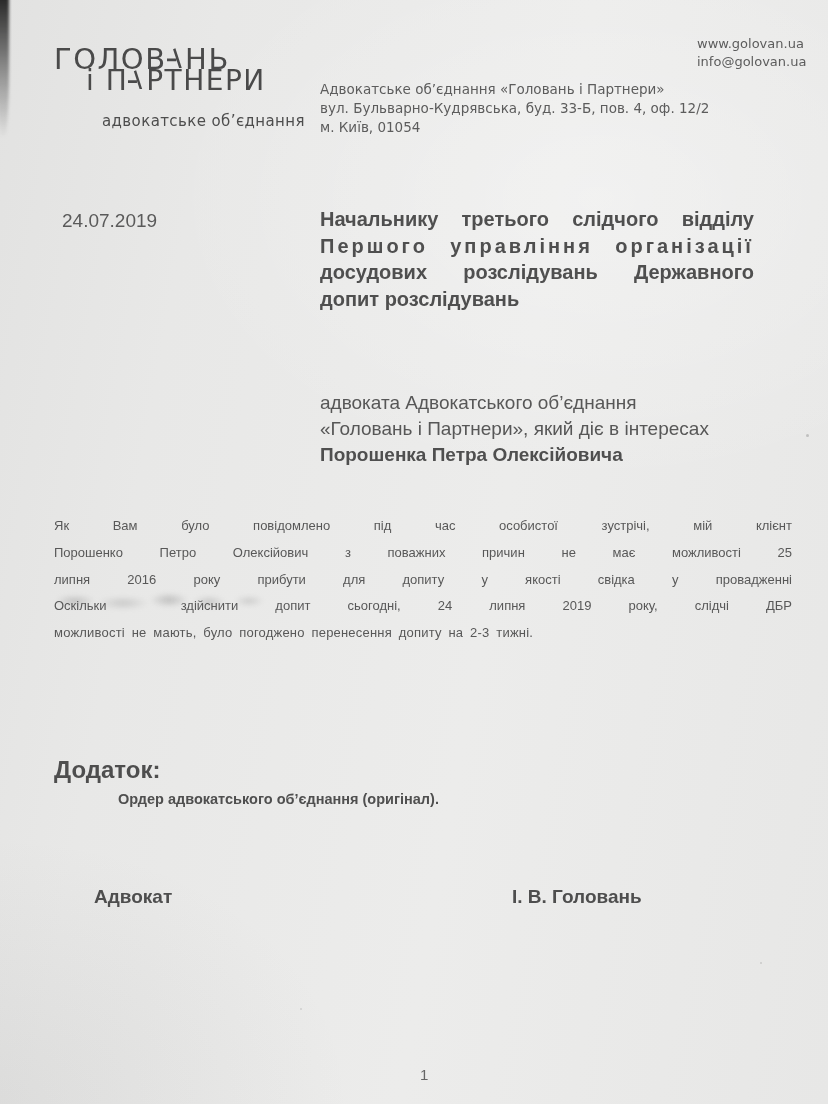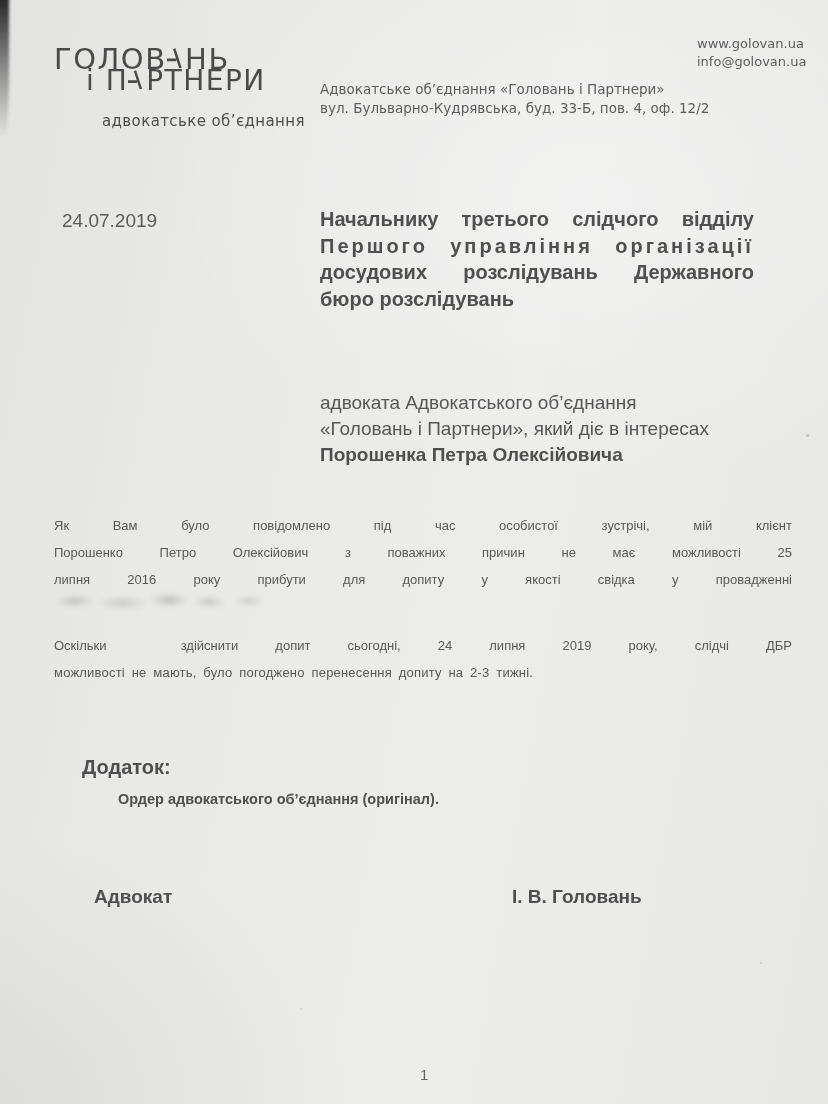--- a/index.html
+++ b/index.html
@@ -40,36 +40,36 @@
                font-size:20px; line-height:26.5px; font-weight:bold; color:#4f4f4f; }
   .recipient .rl { text-align:justify; text-align-last:justify; }
   .recipient .rl.ls { letter-spacing:3px; }
   .recipient .rl.last { text-align:left; text-align-last:left; }
 
   .addressee { position:absolute; left:320px; top:390px; width:470px;
                font-size:19px; line-height:26px; color:#575757; }
   .addressee .b { font-weight:bold; color:#4f4f4f; }
 
   .body-p { position:absolute; left:54px; width:738px; font-size:13px; line-height:27px; color:#585858; }
-  .p1 { top:512px; } .p2 { top:632px; } .p3 { top:692px; }
+  .p1 { top:512px; } .p2 { top:592px; } .p3 { top:692px; }
   .jl { text-align:justify; text-align-last:justify; }
   .ll { text-align:left; }
   .wide { word-spacing:3px; letter-spacing:0.2px; }
 
   .redaction { position:absolute; left:57px; top:588px; width:212px; height:26px;
     background:
       radial-gradient(ellipse 28px 9px at 18px 13px,  rgba(130,130,130,0.38), rgba(150,150,150,0) 72%),
       radial-gradient(ellipse 36px 10px at 66px 15px, rgba(140,140,140,0.32), rgba(150,150,150,0) 72%),
       radial-gradient(ellipse 26px 10px at 112px 12px,rgba(130,130,130,0.40), rgba(150,150,150,0) 75%),
       radial-gradient(ellipse 22px 9px at 152px 14px, rgba(135,135,135,0.34), rgba(150,150,150,0) 75%),
       radial-gradient(ellipse 20px 8px at 192px 13px, rgba(140,140,140,0.30), rgba(150,150,150,0) 75%);
     filter:blur(2.2px);
   }
 
-  .attach-label { position:absolute; left:54px; top:756px; font-size:20px; font-weight:bold; color:#4e4e4e;margin-left:28px; }
+  .attach-label { position:absolute; left:54px; top:756px; font-size:24px; font-weight:bold; color:#4e4e4e; }
   .attach-item  { position:absolute; left:118px; top:791px; font-size:14.5px; font-weight:bold; color:#4f4f4f; }
 
   .sig-role { position:absolute; left:94px;  top:886px; font-size:19px; font-weight:bold; color:#4e4e4e; }
   .sig-name { position:absolute; left:512px; top:886px; font-size:19px; font-weight:bold; color:#4e4e4e; }
 
   .pageno { position:absolute; left:420px; top:1066px; font-size:15px; color:#666; }
 </style>
 </head>
 <body>
 
@@ -84,34 +84,35 @@
           <path d="M0 5.9 H5.0 M3.9 0.4 L7.3 10" stroke="currentColor" stroke-width="1.35" fill="none"></path>
         </svg></span><span>НЬ</span></div>
   <div class="logo-line logo-l2"><span>і П</span><span class="glyph-a"><svg viewBox="0 0 10 10" preserveAspectRatio="none">
           <path d="M0 5.9 H5.0 M3.9 0.4 L7.3 10" stroke="currentColor" stroke-width="1.35" fill="none"></path>
         </svg></span><span>РТНЕРИ</span></div>
   <div class="logo-line logo-l3">адвокатське об’єднання</div>
 
   <div class="hq">
     <div>Адвокатське об’єднання «Головань і Партнери»</div>
     <div>вул. Бульварно-Кудрявська, буд. 33-Б, пов. 4, оф. 12/2</div>
+    <div>м. Київ, 01054</div>
   </div>
 
   <div class="contacts">
     <div>www.golovan.ua</div>
     <div>info@golovan.ua</div>
   </div>
 
   <div class="date">24.07.2019</div>
 
   <div class="recipient">
     <div class="rl">Начальнику третього слідчого відділу</div>
     <div class="rl ls">Першого управління організації</div>
     <div class="rl">досудових розслідувань Державного</div>
-    <div class="rl last">бюро розслідувань</div>
+    <div class="rl last">допит розслідувань</div>
   </div>
 
   <div class="addressee">
     <div>адвоката Адвокатського об’єднання</div>
     <div>«Головань і Партнери», який діє в інтересах</div>
     <div class="b">Порошенка Петра Олексійовича</div>
   </div>
 
   <div class="body-p p1">
     <div class="jl">Як Вам було повідомлено під час особистої зустрічі, мій клієнт</div>

